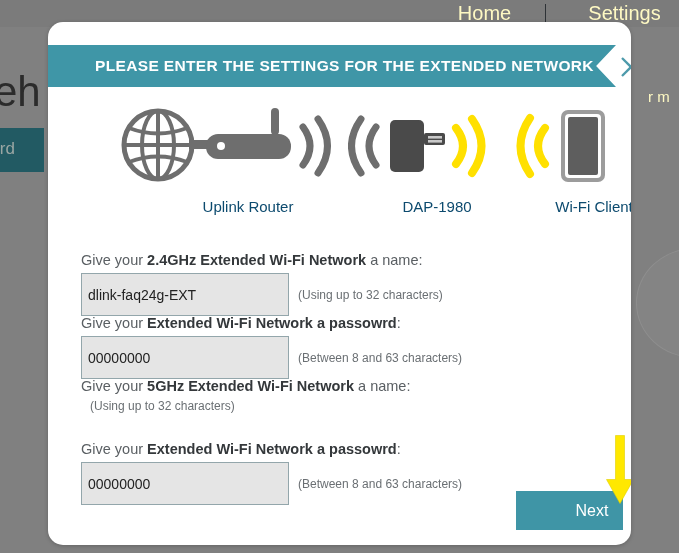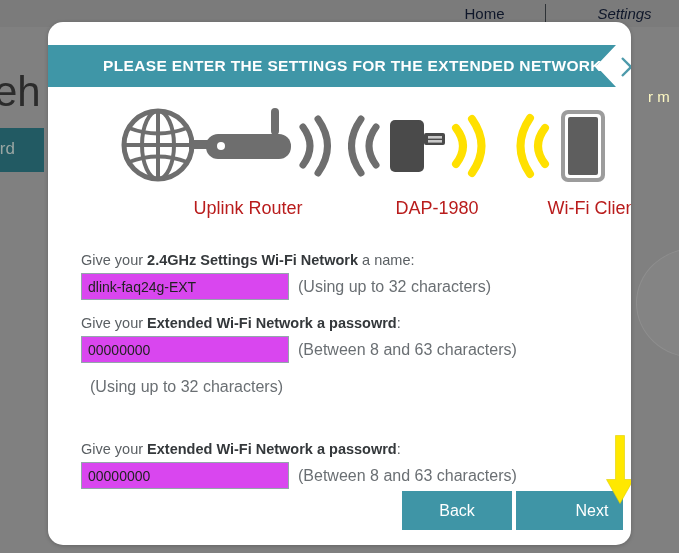--- a/index.html
+++ b/index.html
@@ -23,27 +23,27 @@
     position: absolute;
     left: 0; top: 0;
     width: 679px; height: 27px;
     background: #7b7b7b;
   }
   #nav-bar .nav-cell {
     position: absolute;
     top: 0;
     height: 27px;
     line-height: 27px;
-    font-size: 15px;
-    color: #0f172a;
+    font-size: 20px;
+    color: #fef9c3;
     text-align: center;
     white-space: nowrap;
   }
   #nav-home { left: 432px; width: 105px; }
-  #nav-settings { left: 572px; width: 105px; font-style: italic; }
+  #nav-settings { left: 572px; width: 105px; }
   #nav-divider {
     position: absolute;
     left: 545px; top: 4px;
     width: 1px; height: 20px;
     background: #2e3236;
   }
 
   #bg-heading {
     position: absolute;
     left: -6px; top: 68px;
@@ -106,21 +106,21 @@
   #modal-header {
     position: absolute;
     left: 0; top: 23px;
     width: 568px; height: 42px;
     background: #3f96a7;
     -webkit-clip-path: polygon(0 0, 100% 0, 100% 0, 96.5% 50%, 100% 100%, 100% 100%, 0 100%);
     clip-path: polygon(0 0, 100% 0, 100% 0, 96.5% 50%, 100% 100%, 100% 100%, 0 100%);
   }
   #modal-title {
     position: absolute;
-    left: 55px; top: 23px;
+    left: 47px; top: 23px;
     height: 38px;
     line-height: 42px;
     font-size: 15.5px;
     font-weight: bold;
     letter-spacing: 0.35px;
     color: #ffffff;
     white-space: nowrap;
   }
   #close-button {
     position: absolute;
@@ -139,22 +139,22 @@
   .node {
     position: absolute;
     top: 0;
     text-align: center;
   }
   .node-caption {
     position: absolute;
     left: 0;
     top: 96px;
     width: 100%;
-    font-size: 18px;
-    color: #b91c1c;
+    font-size: 15px;
+    color: #0c4a6e;
     white-space: nowrap;
   }
   #node-uplink   { left: 55px;  width: 290px; }
   #node-uplink .node-caption { top: 96px; }
   #node-dap      { left: 300px; width: 178px; }
   #node-client   { left: 455px; width: 182px; }
   .node-art {
     position: absolute;
     left: 0; top: 0;
     width: 100%;
@@ -179,33 +179,33 @@
     white-space: nowrap;
     margin-bottom: 5px;
   }
   .field-label b { color: #34383b; font-weight: bold; }
   .field-line {
     display: flex;
     align-items: center;
   }
   .field-input {
     width: 208px;
-    height: 27px;
+    height: 43px;
     padding: 0 6px;
     font-family: "Liberation Sans", sans-serif;
     font-size: 14px;
     color: #222222;
-    background: #d946ef;
+    background: #e5e5e5;
     border: 1px solid #93a6ab;
     border-radius: 0;
     outline: none;
   }
   .field-hint {
     margin-left: 9px;
-    font-size: 16px;
+    font-size: 12px;
     color: #6a6f73;
     white-space: nowrap;
   }
   #row-1 { top: 22px; }
   #row-2 { top: 85px; }
   #row-3 { top: 148px; }
   #row-4 { top: 211px; }
 
   
   .footer-btn {
@@ -328,52 +328,52 @@
         </svg>
       </div>
       <div class="node-caption">Wi-Fi Client</div>
     </div>
 
   </div>
 
   <div id="form">
 
     <div class="field-row" id="row-1">
-      <div class="field-label"><span>Give your </span><b>2.4GHz Settings Wi-Fi Network</b><span> a name:</span></div>
+      <div class="field-label"><span>Give your </span><b>2.4GHz Extended Wi-Fi Network</b><span> a name:</span></div>
       <div class="field-line">
         <input class="field-input" type="text" value="dlink-faq24g-EXT" style="">
         <span class="field-hint">(Using up to 32 characters)</span>
       </div>
     </div>
 
     <div class="field-row" id="row-2">
       <div class="field-label"><span>Give your </span><b>Extended Wi-Fi Network a passowrd</b><span>:</span></div>
       <div class="field-line">
         <input class="field-input" type="text" value="00000000" style="">
         <span class="field-hint">(Between 8 and 63 characters)</span>
       </div>
     </div>
 
     <div class="field-row" id="row-3">
+      <div class="field-label"><span>Give your </span><b>5GHz Extended Wi-Fi Network</b><span> a name:</span></div>
       <div class="field-line">
         <span class="field-hint">(Using up to 32 characters)</span>
       </div>
     </div>
 
     <div class="field-row" id="row-4">
       <div class="field-label"><span>Give your </span><b>Extended Wi-Fi Network a passowrd</b><span>:</span></div>
       <div class="field-line">
         <input class="field-input" type="text" value="00000000" style="">
         <span class="field-hint">(Between 8 and 63 characters)</span>
       </div>
     </div>
 
   </div>
 
-  <button class="footer-btn" id="btn-back">Back</button>
   <button class="footer-btn" id="btn-next">Next</button>
 
   <div id="annotation-arrow">
     <svg width="34" height="73" viewBox="0 0 34 73">
       <g transform="translate(1.5,1.5)">
         <polygon points="11,0 20,0 20,44 29,44 15.5,68 2,44 11,44" fill="#ffe800" stroke="#e0d000" stroke-width="0.6"></polygon>
       </g>
     </svg>
   </div>
 

